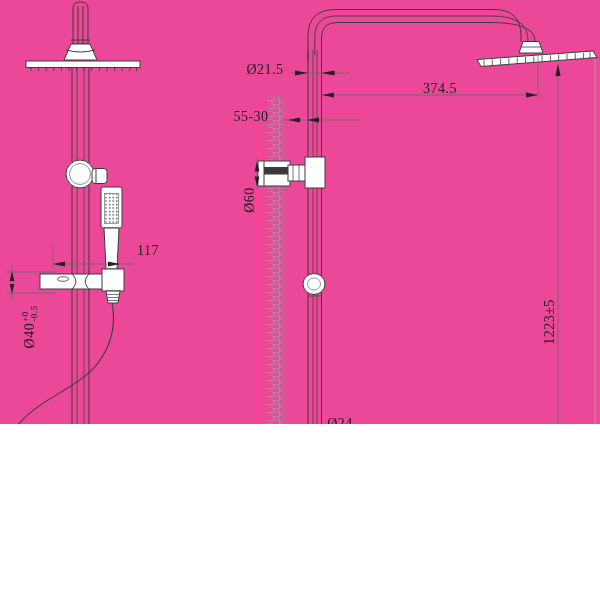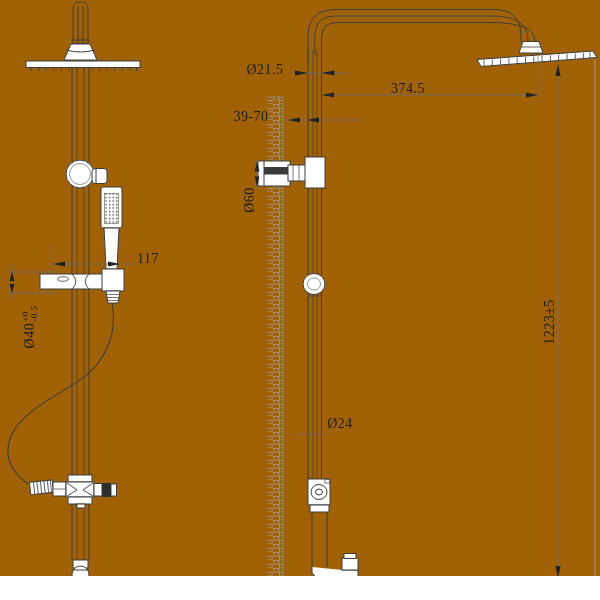--- a/index.html
+++ b/index.html
@@ -1,17 +1,17 @@
 <!DOCTYPE html>
 <html><head>
 <meta charset="utf-8">
 <style>
   html,body{margin:0;padding:0;background:#fff;}
   #canvas{
-    position:relative;width:600px;height:576px;background:#a16207;overflow:hidden;
+    position:relative;width:600px;height:424px;background:#ec4899;overflow:hidden;
     font-family:"Liberation Serif", serif;
   }
   #canvas svg{position:absolute;left:0;top:0;}
   .dim-label{
     position:absolute;font-size:14px;color:#1c1c1c;letter-spacing:.5px;
     white-space:nowrap;transform:translate(-50%,-50%);line-height:1;
   }
   .dim-label.rot{transform:translate(-50%,-50%) rotate(-90deg);}
   .tol{display:inline-flex;align-items:center;}
   .tolstack{display:inline-flex;flex-direction:column;font-size:9px;line-height:1;margin-left:1px;}
@@ -204,24 +204,24 @@
     <polygon points="558,64 555.4,76 560.6,76"></polygon>
         <polygon points="558,578 555.4,566 560.6,566"></polygon>
     <polygon points="53,264 65,261.6 65,266.4"></polygon>
         <polygon points="120,264 108,261.6 108,266.4"></polygon>
     <polygon points="12,271.5 9.6,281 14.4,281"></polygon>
         <polygon points="12,293.5 9.6,284 14.4,284"></polygon>
   </g>
 </svg>
 
   <div class="dim-label" style="left:265px;top:70px;">Ø21.5</div>
-  <div class="dim-label" style="left:408px;top:89px;text-align:center;">374.5</div>
-  <div class="dim-label" style="left:251px;top:117px;">39-70</div>
+  <div class="dim-label" style="left:440px;top:89px;text-align:center;">374.5</div>
+  <div class="dim-label" style="left:251px;top:117px;">55-30</div>
   <div class="dim-label rot" style="left:250px;top:200px;">Ø60</div>
-  <div class="dim-label" style="left:148px;top:259px;text-align:right;">117</div>
+  <div class="dim-label" style="left:148px;top:251px;text-align:right;">117</div>
   <div class="dim-label rot" style="left:30px;top:327px;">
     <span class="tol">
       <span>Ø40</span>
       <span class="tolstack">
         <span>+0</span>
         <span>-0.5</span>
       </span>
     </span>
   </div>
   <div class="dim-label rot" style="left:550px;top:322px;">1223±5</div>

